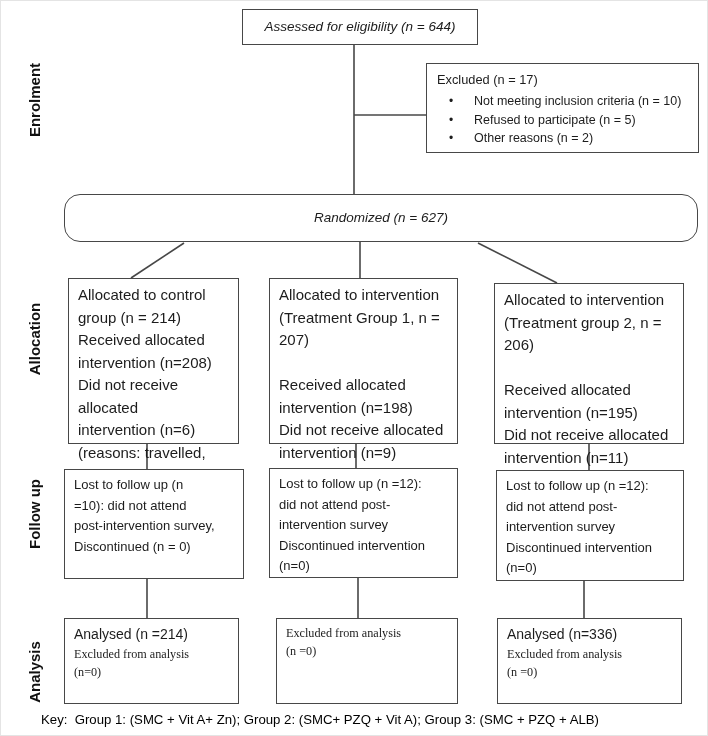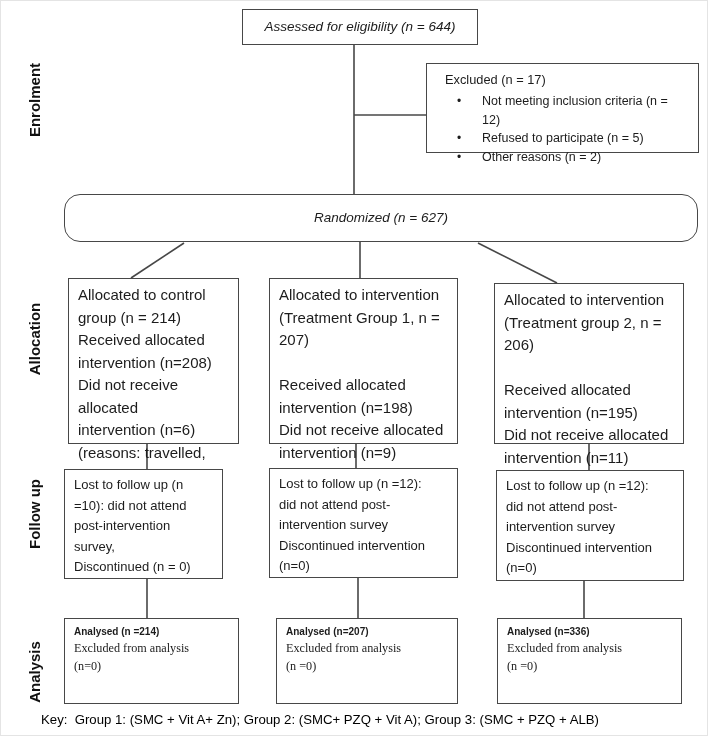--- a/index.html
+++ b/index.html
@@ -19,21 +19,21 @@
     white-space:normal;font-size:13.5px;padding:2px 6px;font-style:italic;
   }
   .stage-label{
     position:absolute;z-index:1;font-weight:bold;font-size:15px;color:#111;
     white-space:nowrap;transform:translate(-50%,-50%) rotate(-90deg);
   }
   .ex-title{font-size:12.8px;margin:1px 0 2px 0;}
   .ex-row{display:flex;align-items:flex-start;padding-left:12px;line-height:1.5;}
   .ex-marker{width:8px;flex:0 0 8px;font-size:12px;}
   .ex-text{margin-left:17px;font-size:12.5px;}
-  .an-title{font-size:10px;line-height:1.5;font-weight:bold;}
+  .an-title{font-size:14px;line-height:1.5;}
   .an-sub{font-size:12.2px;line-height:1.5;white-space:pre-line;font-family:Liberation Serif, serif;}
   .fu{font-size:13px;line-height:1.58;}
   .alloc{font-size:15px;line-height:1.5;}
   .key-line{
     position:absolute;left:40px;top:711px;z-index:1;font-size:13.2px;
     white-space:pre;color:#000000;
   }
 </style>
 </head>
 <body>
@@ -58,25 +58,25 @@
 
   <div class="stage-label" style="left:33px;top:99px;">Enrolment</div>
   <div class="stage-label" style="left:33px;top:338px;">Allocation</div>
   <div class="stage-label" style="left:33px;top:513px;">Follow up</div>
   <div class="stage-label" style="left:33px;top:671px;">Analysis</div>
 
   <div class="box center" style="left:241px;top:8px;width:236px;height:36px;">
     <span>Assessed for eligibility (n = 644)</span>
   </div>
 
-  <div class="box" style="left:425px;top:62px;width:273px;height:90px;white-space:normal;padding:5px 18px;">
+  <div class="box" style="left:425px;top:62px;width:273px;height:90px;white-space:normal;padding:5px 10px;">
     <div class="ex-title">Excluded (n = 17)</div>
     <div class="ex-row">
       <span class="ex-marker">•</span>
-      <span class="ex-text">Not meeting inclusion criteria (n = 12)</span>
+      <span class="ex-text">Not meeting inclusion criteria (n = 10)</span>
     </div>
     <div class="ex-row">
       <span class="ex-marker">•</span>
       <span class="ex-text">Refused to participate (n = 5)</span>
     </div>
     <div class="ex-row">
       <span class="ex-marker">•</span>
       <span class="ex-text">Other reasons (n = 2)</span>
     </div>
   </div>
@@ -105,21 +105,21 @@
 
   <div class="box alloc" style="left:493px;top:282px;width:190px;height:161px;">Allocated to intervention
 (Treatment group 2, n =
 206)
 
 Received allocated
 intervention (n=195)
 Did not receive allocated
 intervention (n=11)</div>
 
-  <div class="box fu" style="left:63px;top:468px;width:159px;height:110px;">Lost to follow up (n
+  <div class="box fu" style="left:63px;top:468px;width:180px;height:110px;">Lost to follow up (n
 =10): did not attend
 post-intervention survey,
 Discontinued (n = 0)</div>
 
   <div class="box fu" style="left:268px;top:467px;width:189px;height:110px;">Lost to follow up (n =12):
 did not attend post-
 intervention survey
 Discontinued intervention
 (n=0)</div>
 
@@ -129,21 +129,20 @@
 Discontinued intervention
 (n=0)</div>
 
   <div class="box" style="left:63px;top:617px;width:175px;height:86px;white-space:normal;">
     <div class="an-title">Analysed (n =214)</div>
     <div class="an-sub">Excluded from analysis
 (n=0)</div>
   </div>
 
   <div class="box" style="left:275px;top:617px;width:182px;height:86px;white-space:normal;">
-    <div class="an-title">Analysed (n=207)</div>
     <div class="an-sub">Excluded from analysis
 (n =0)</div>
   </div>
 
   <div class="box" style="left:496px;top:617px;width:185px;height:86px;white-space:normal;">
     <div class="an-title">Analysed (n=336)</div>
     <div class="an-sub">Excluded from analysis
 (n =0)</div>
   </div>
 

